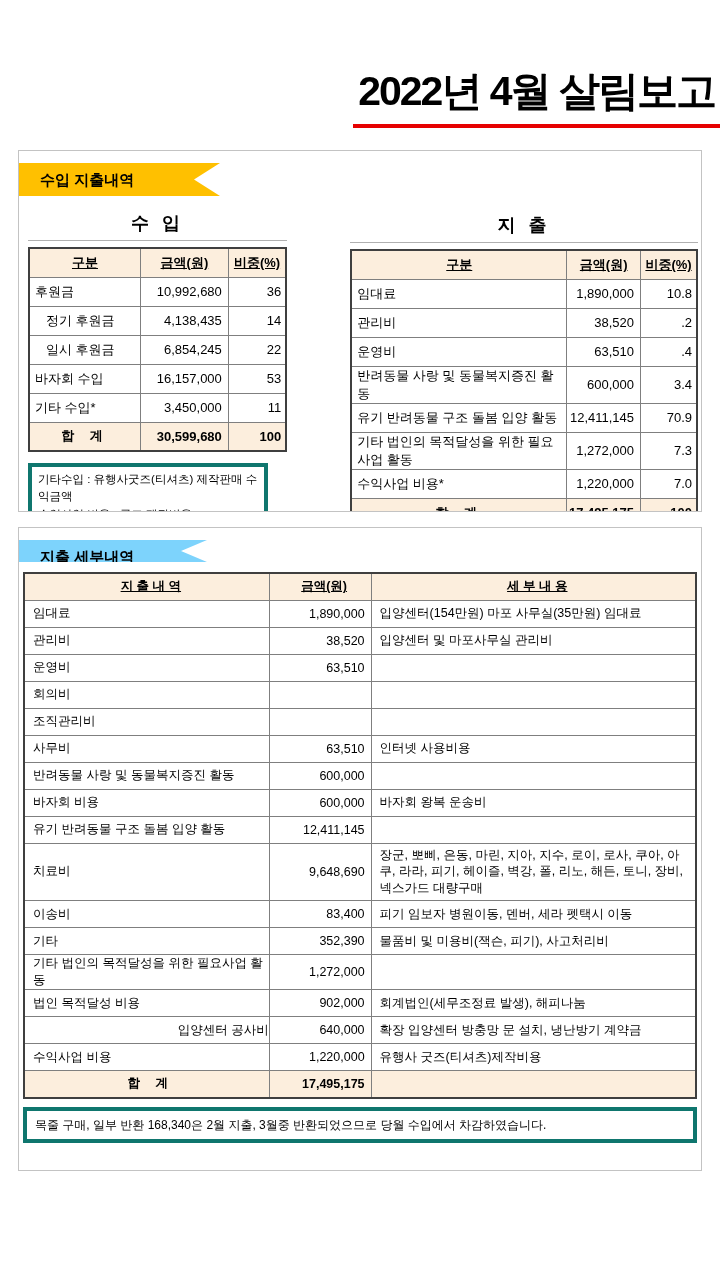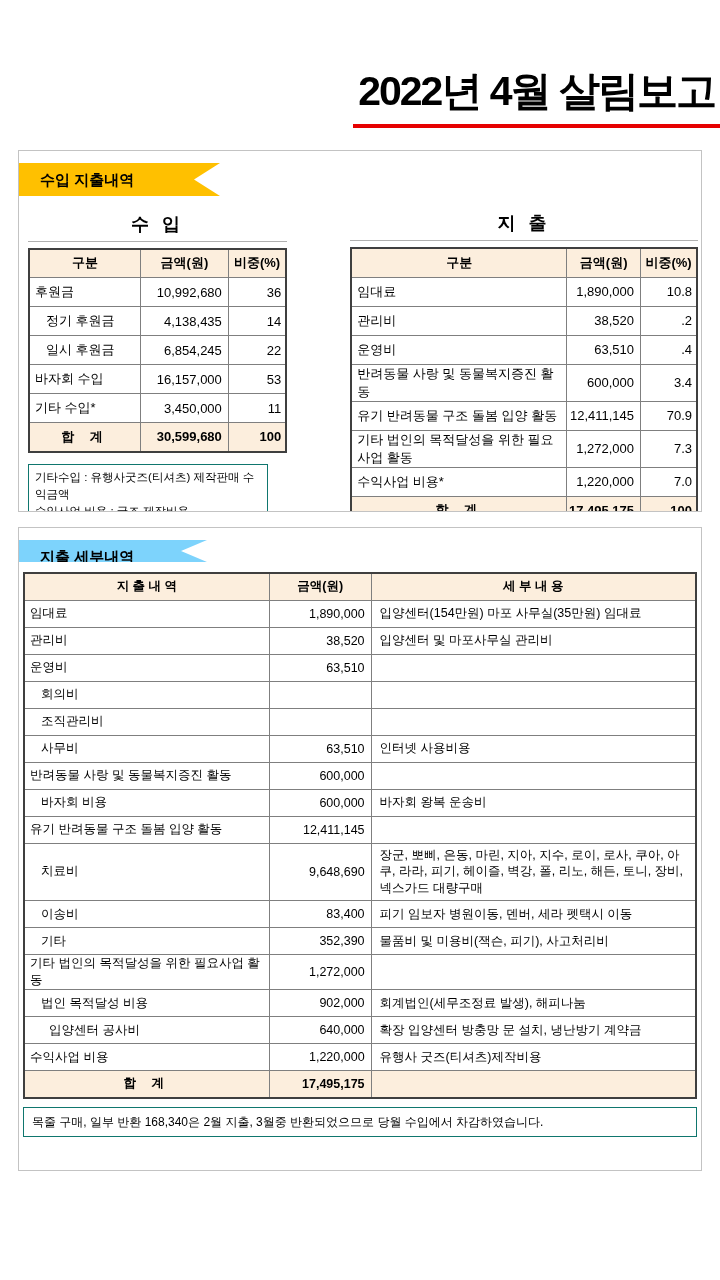--- a/index.html
+++ b/index.html
@@ -26,40 +26,40 @@
   .cols { display:flex; padding:8px 3px 0 9px;align-items:center; }
   .col-left  { width:260px; }
   .col-right { width:395px; margin-left:17px;padding-left:46px; }
 
   .tbl-title { text-align:center; font-weight:bold; font-size:18px; letter-spacing:4px;
                padding:7px 0 5px 0; border-bottom:1px solid #b0b0b0; margin-bottom:6px; }
 
   
   table.tbl { border-collapse:collapse; width:100%; font-size:13px; border:2px solid #3f3f3f; }
   table.tbl th, table.tbl td { border:1px solid #7f7f7f; height:29px; vertical-align:middle; }
-  table.tbl th { background:#fceedd; font-weight:bold; text-align:center; }
+  table.tbl th { background:#fceedd; font-weight:bold; text-align:center;text-decoration:underline; }
   td.label  { text-align:left; padding-left:5px; }
   td.amount { text-align:right; padding-right:6px; }
   td.pct    { text-align:right; padding-right:4px; }
   td.indent1 { padding-left:16px;margin-left:44px; }
-  td.indent2 { padding-left:24px; }
+  td.indent2 { padding-left:24px;text-align:right; }
   tr.total-row td { background:#fceedd; font-weight:bold; }
   td.t-label { text-align:center; letter-spacing:6px; }
 
   .inc-c1{width:112px} .inc-c2{width:88px} .inc-c3{width:58px}
   .exp-c1{width:258px} .exp-c2{width:74px} .exp-c3{width:62px}
 
   
   table.detail-tbl { width:674px; margin:10px auto 0 auto; font-size:12.5px; }
-  table.detail-tbl th, table.detail-tbl td { height:27px; }
+  table.detail-tbl th, table.detail-tbl td { height:27px;padding-left:8px; }
   td.detail { text-align:left; padding:3px 4px 3px 8px; line-height:1.35; white-space:pre-line; }
   .det-c1{width:246px} .det-c2{width:102px} .det-c3{width:326px}
 
   
-  .note-box { border:1px solid #0f766e; font-size:11.5px; line-height:1.5;
+  .note-box { border:4px solid #0f766e; font-size:11.5px; line-height:1.5;
               padding:4px 6px; margin-top:11px; }
   .note-income { width:240px; }
   .note-bottom { width:674px; margin:8px auto 0 auto; font-size:12px; padding:5px 8px; }
 </style>
 </head>
 <body>
 
 <div class="title-wrap">
   <span class="title-text">2022년 4월 살림보고</span>
 </div>

